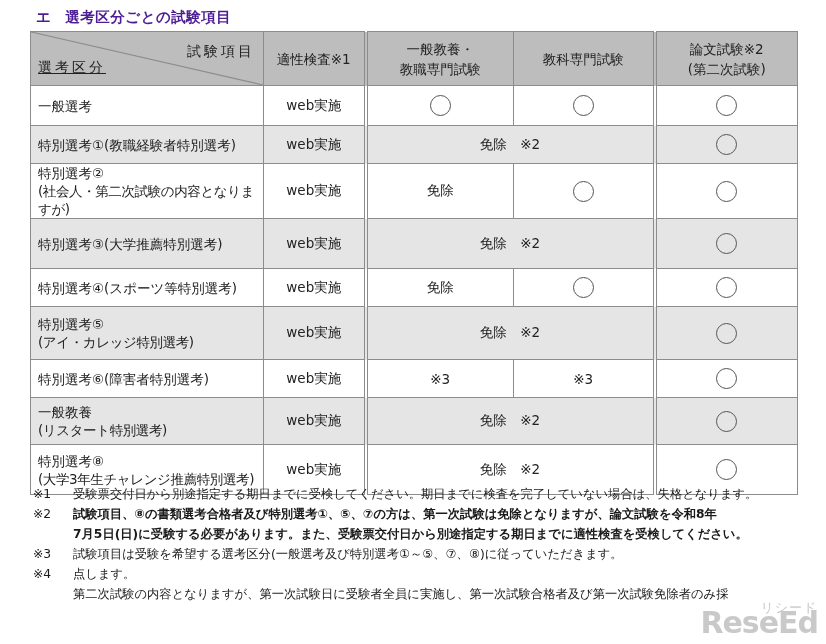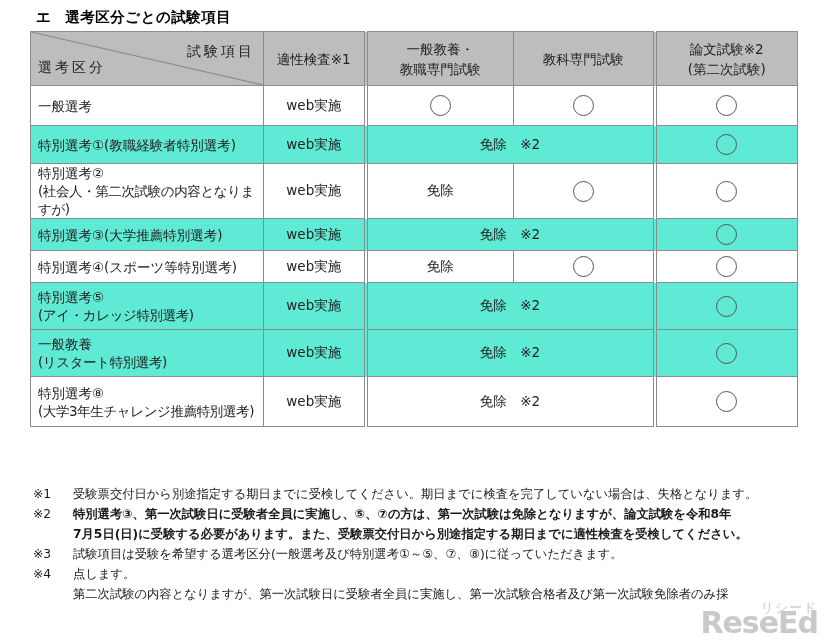--- a/index.html
+++ b/index.html
@@ -1,33 +1,33 @@
 <!DOCTYPE html>
 <html><head>
 <meta charset="utf-8">
 <style>
   html, body { margin:0; padding:0; background:#ffffff; }
   body { width:826px; height:644px; position:relative; overflow:hidden;
          font-family:"DejaVu Sans", "Liberation Sans", sans-serif; color:#222; }
-  .title { position:absolute; left:36px; top:8px; font-size:14.5px; font-weight:bold; letter-spacing:0.5px; color:#000000; }
+  .title { position:absolute; left:36px; top:8px; font-size:14.5px; font-weight:bold; letter-spacing:0.5px; color:#4c1d95; }
   .title .num { margin-right:14px; }
   table.exam { position:absolute; left:30px; top:31px; border-collapse:collapse; table-layout:fixed; width:767px; }
   table.exam td, table.exam th { border:1.5px solid #8c8c8c; padding:0; font-weight:normal; font-size:13.5px; }
   table.exam th { background:#bdbdbd; color:#222; text-align:center; line-height:20px; }
   table.exam td { text-align:center;margin-top:40px; }
   table.exam td.cat { text-align:left; padding-left:7px; line-height:18px; font-size:13.5px; }
   table.exam td.cat .sub { letter-spacing:-0.4px; }
-  tr.shade td { background:#5eead4; }
+  tr.shade td { background:#e5e5e5; }
   tr.plain td { background:#ffffff; }
   td.dbl-left, th.dbl-left { border-left:4px double #8c8c8c !important; }
   .circle { display:inline-block; width:19px; height:19px; border:1.3px solid #555; border-radius:50%; vertical-align:middle; }
   th.diag { position:relative; background:#bdbdbd; text-align:left; }
   th.diag svg { position:absolute; left:0; top:0; width:100%; height:100%; }
   th.diag .top-r { position:absolute; right:8px; top:9px; letter-spacing:3px; font-size:14px; }
-  th.diag .bot-l { position:absolute; left:7px; bottom:8px; letter-spacing:3px; font-size:14px; }
+  th.diag .bot-l { position:absolute; left:7px; bottom:8px; letter-spacing:3px; font-size:14px;text-decoration:underline; }
   .notes { position:absolute; left:33px; top:484px; width:780px; font-size:12.3px; line-height:20px; color:#1a1a1a; }
   .note { display:flex; }
   .note .mark { width:40px; flex:none; }
   .note .txt { flex:1; }
   .note.bold .txt { font-weight:bold; }
   .logo { position:absolute; right:8px; bottom:4px; font-family:"DejaVu Sans", sans-serif; font-weight:bold; font-size:30px; color:#c9c9c9; letter-spacing:-1px; }
   .logo .ruby { position:absolute; left:22px; top:-6px; font-size:13px; color:#c9c9c9; letter-spacing:1px; font-weight:normal;margin-left:38px; }
 </style>
 </head>
 <body>
@@ -94,49 +94,58 @@
       <td class="cat">
           <div>特別選考②</div>
           <div class="sub">(社会人・第二次試験の内容となりますが)</div>
         </td>
       <td>web実施</td>
       <td class="dbl-left">免除</td>
       <td><span class="circle"></span></td>
       <td class="dbl-left"><span class="circle"></span></td>
     </tr>
 
-    <tr class="shade" style="height:32px">
+    <tr class="shade" style="height:50px">
       <td class="cat">
           <div>特別選考③(大学推薦特別選考)</div>
         </td>
       <td>web実施</td>
       <td class="dbl-left" colspan="2">免除　※2</td>
       <td class="dbl-left"><span class="circle"></span></td>
     </tr>
 
-    <tr class="plain" style="height:32px">
+    <tr class="plain" style="height:38px">
       <td class="cat">
           <div>特別選考④(スポーツ等特別選考)</div>
         </td>
       <td>web実施</td>
       <td class="dbl-left">免除</td>
       <td><span class="circle"></span></td>
       <td class="dbl-left"><span class="circle"></span></td>
     </tr>
 
-    <tr class="shade" style="height:47px">
+    <tr class="shade" style="height:53px">
       <td class="cat">
           <div>特別選考⑤</div>
           <div class="sub">(アイ・カレッジ特別選考)</div>
         </td>
       <td>web実施</td>
       <td class="dbl-left" colspan="2">免除　※2</td>
       <td class="dbl-left"><span class="circle"></span></td>
     </tr>
 
+    <tr class="plain" style="height:38px">
+      <td class="cat">
+          <div>特別選考⑥(障害者特別選考)</div>
+        </td>
+      <td>web実施</td>
+      <td class="dbl-left">※3</td>
+      <td>※3</td>
+      <td class="dbl-left"><span class="circle"></span></td>
+    </tr>
 
     <tr class="shade" style="height:47px">
       <td class="cat">
           <div>一般教養</div>
           <div class="sub">(リスタート特別選考)</div>
         </td>
       <td>web実施</td>
       <td class="dbl-left" colspan="2">免除　※2</td>
       <td class="dbl-left"><span class="circle"></span></td>
     </tr>
@@ -154,21 +163,21 @@
 </table>
 
 <div class="notes">
   <div class="note">
     <span class="mark">※1</span>
     <span class="txt">受験票交付日から別途指定する期日までに受検してください。期日までに検査を完了していない場合は、失格となります。</span>
   </div>
   <div class="note bold">
     <span class="mark" style="font-weight:normal">※2</span>
     <span class="txt">
-        <div>特別選考③、第一次試験日に受験者全員に実施し、⑤、⑦の方は、第一次試験は免除となりますが、論文試験を令和8年</div>
+        <div>試験項目、⑧の書類選考合格者及び特別選考①、⑤、⑦の方は、第一次試験は免除となりますが、論文試験を令和8年</div>
         <div>7月5日(日)に受験する必要があります。また、受験票交付日から別途指定する期日までに適性検査を受検してください。</div>
       </span>
   </div>
   <div class="note">
     <span class="mark">※3</span>
     <span class="txt">試験項目は受験を希望する選考区分(一般選考及び特別選考①～⑤、⑦、⑧)に従っていただきます。</span>
   </div>
   <div class="note">
     <span class="mark">※4</span>
     <span class="txt">

